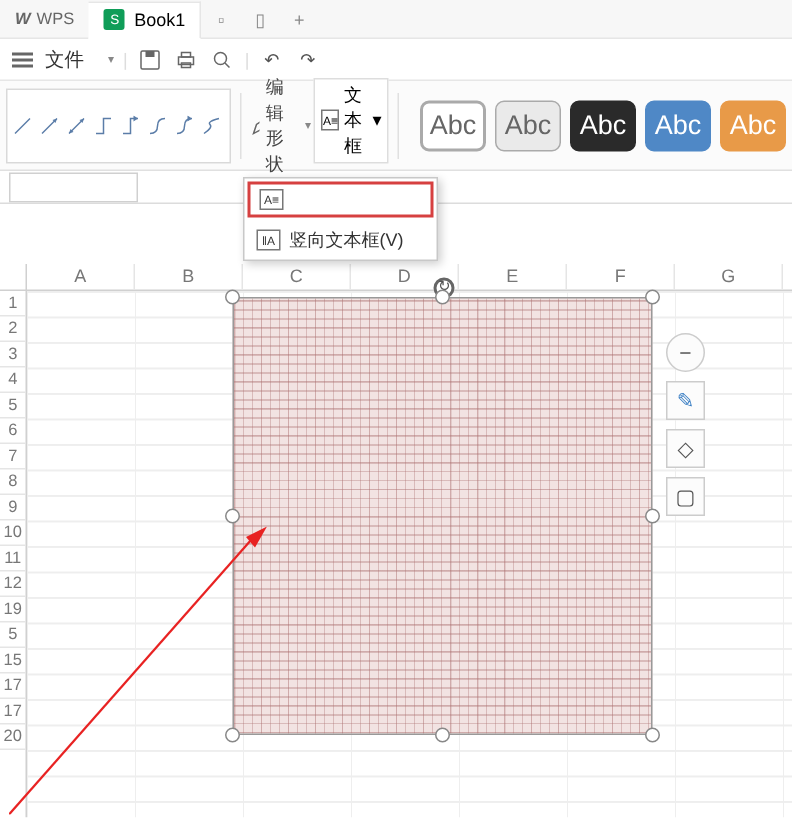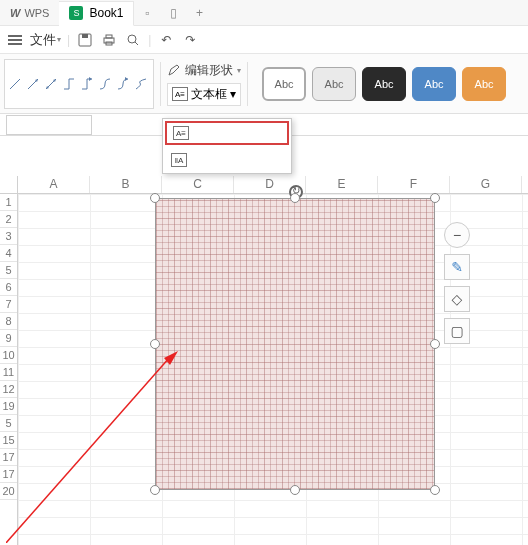--- a/index.html
+++ b/index.html
@@ -12,36 +12,36 @@
 .tab { height: 25px; display: flex; align-items: center; padding: 0 10px; border-right: 1px solid #e6e6e6; font-size: 12px; }
 .tab.active { background: #fff; border-top: 1px solid #e6e6e6; border-bottom: 1px solid #fff; margin-bottom: -1px; }
 .doc-icon { width: 14px; height: 14px; background: #0f9d58; border-radius: 2px; margin-right: 6px; display: inline-flex; align-items: center; justify-content: center; color: #fff; font-size: 9px; }
 .tab-ctrl { width: 26px; text-align: center; color: #888; }
 .win-ctrl { margin-left: auto; display: flex; padding-right: 6px; }
 
 
 .menubar { height: 28px; background: #fff; display: flex; align-items: center; border-bottom: 1px solid #e6e6e6; padding: 0 6px; gap: 6px; }
 .menu-hamb { width: 18px; display: flex; flex-direction: column; gap: 2px; padding: 2px; }
 .menu-hamb div { height: 2px; background: #666; }
-.menubtn { display: flex; align-items: center; gap: 1px; font-size: 13px; color: #333; }
+.menubtn { display: flex; align-items: center; gap: 16px; font-size: 13px; color: #333; }
 .menubtn .drop { font-size: 8px; color: #888; }
 .icon-btn { width: 18px; height: 18px; display: inline-flex; align-items: center; justify-content: center; color: #555; }
 
 
 .ribbon { height: 60px; background: #fbfbfb; border-bottom: 1px solid #e0e0e0; display: flex; align-items: center; padding: 3px 4px; position: relative; }
 .ribbon-left { display: flex; align-items: center; height: 100%; }
 .shape-box { width: 150px; height: 50px; border: 1px solid #d9d9d9; background: #fff; display: flex; flex-wrap: wrap; align-items: center; padding: 3px; gap: 2px 4px; }
 .shape-box svg { flex: 0 0 14px; }
 .sep { width: 1px; height: 44px; background: #e0e0e0; margin: 0 6px; }
 .edit-shape { display: flex; align-items: center; gap: 4px; font-size: 12px; color: #444; }
 .edit-shape .caret { font-size: 8px; color: #888; }
 .txtbox-btn { display: flex; align-items: center; gap: 3px; border: 1px solid #ddd; padding: 2px 4px; font-size: 12px; margin-top: 2px; background: #fff; }
-.txtbox-stack { display: flex; flex-direction: column; align-items: flex-start; gap: 2px; }
+.txtbox-stack { display: flex; flex-direction: row; align-items: flex-start; gap: 2px; }
 .swatches { display: flex; gap: 6px; margin-left: 8px; }
-.swatch { width: 44px; height: 34px; border-radius: 6px; display: flex; align-items: center; justify-content: center; font-size: 11px; border: 1px solid #ccc; text-align: right; }
+.swatch { width: 44px; height: 34px; border-radius: 6px; display: flex; align-items: center; justify-content: center; font-size: 18px; border: 1px solid #ccc; text-align: right; }
 .swatch.white { background: #fff; color: #666; border: 2px solid #aaa; }
 .swatch.lgrey { background: #eaeaea; color: #666; border-color: #aaa; }
 .swatch.black { background: #2a2a2a; color: #fff; border-color: #2a2a2a; }
 .swatch.blue { background: #4f88c6; color: #fff; border-color: #4f88c6; }
 .swatch.orange { background: #e89a48; color: #fff; border-color: #e89a48; }
 
 
 .dropdown { position: absolute; left: 162px; top: 118px; width: 130px; background: #fff; border: 1px solid #c8c8c8; box-shadow: 2px 2px 6px rgba(0,0,0,0.2); z-index: 50; }
 .dd-item { display: flex; align-items: center; height: 26px; padding: 0 8px; gap: 6px; font-size: 12px; color: #333; }
 .dd-item:first-child { border: 2px solid #d64040; margin: 2px; height: 24px; padding: 0 6px; }
@@ -197,20 +197,21 @@
     <div class="swatch orange">Abc</div>
   </div>
 </div>
 
 <div class="dropdown">
   <div class="dd-item">
     <span class="dd-ico">A≡</span>
   </div>
   <div class="dd-item">
     <span class="dd-ico">‖A</span>
+    <span>竖向文本框(V)</span>
   </div>
 </div>
 
 <div class="formula">
   <div class="namebox"></div>
 </div>
 
 <div class="sheet">
   <div class="corner"></div>
   <div class="cols">

